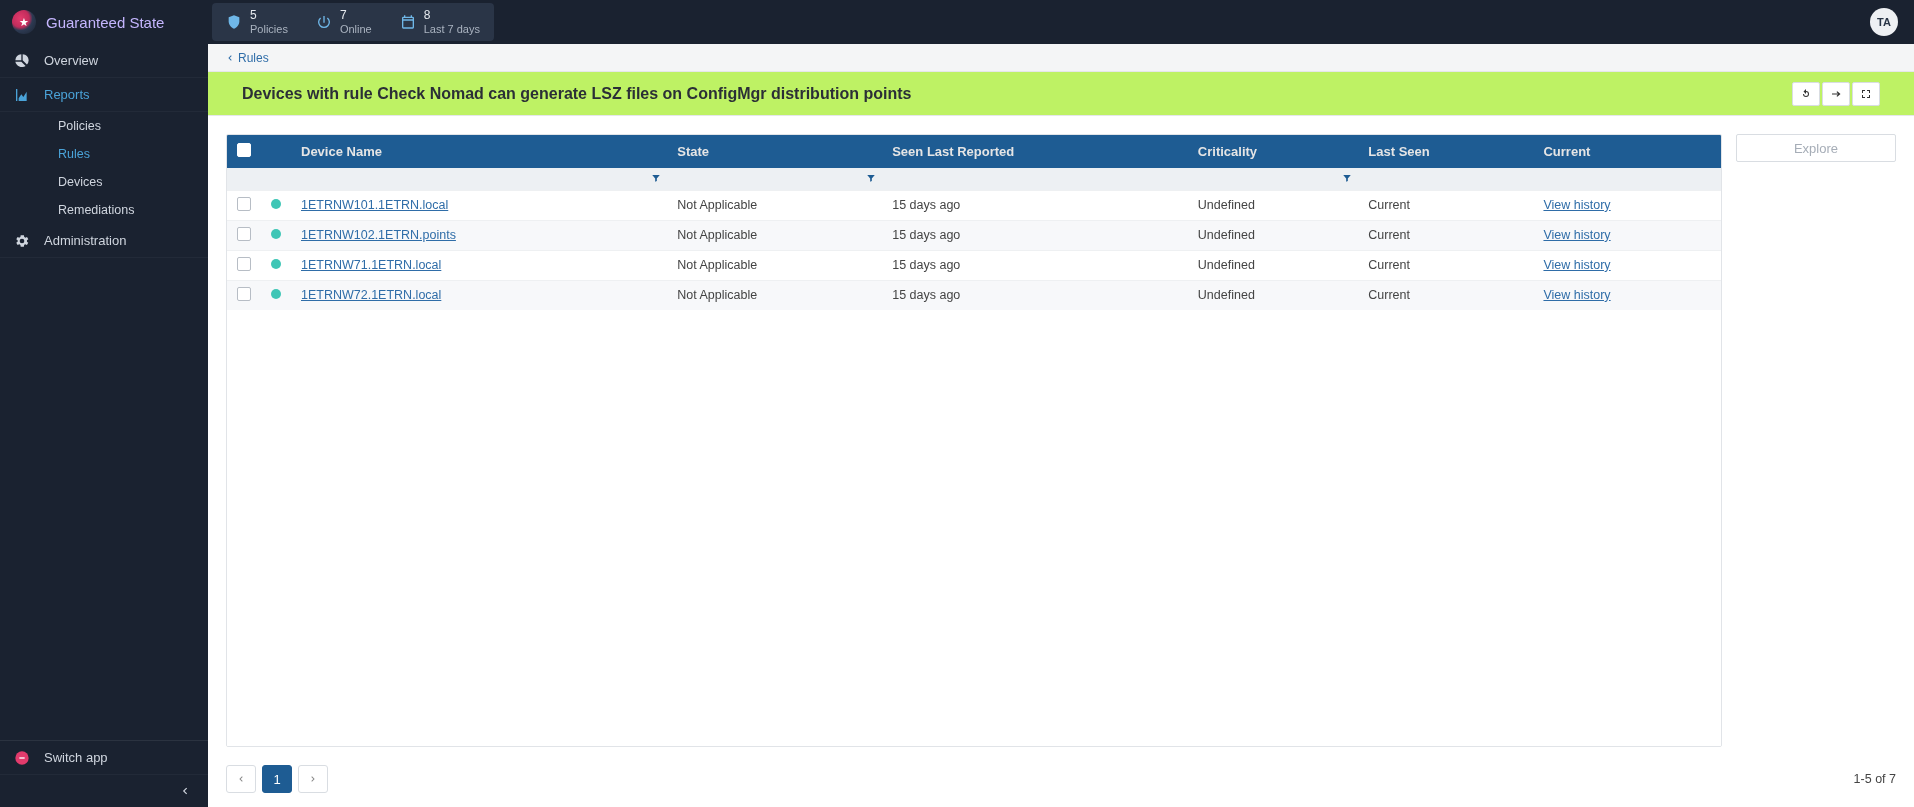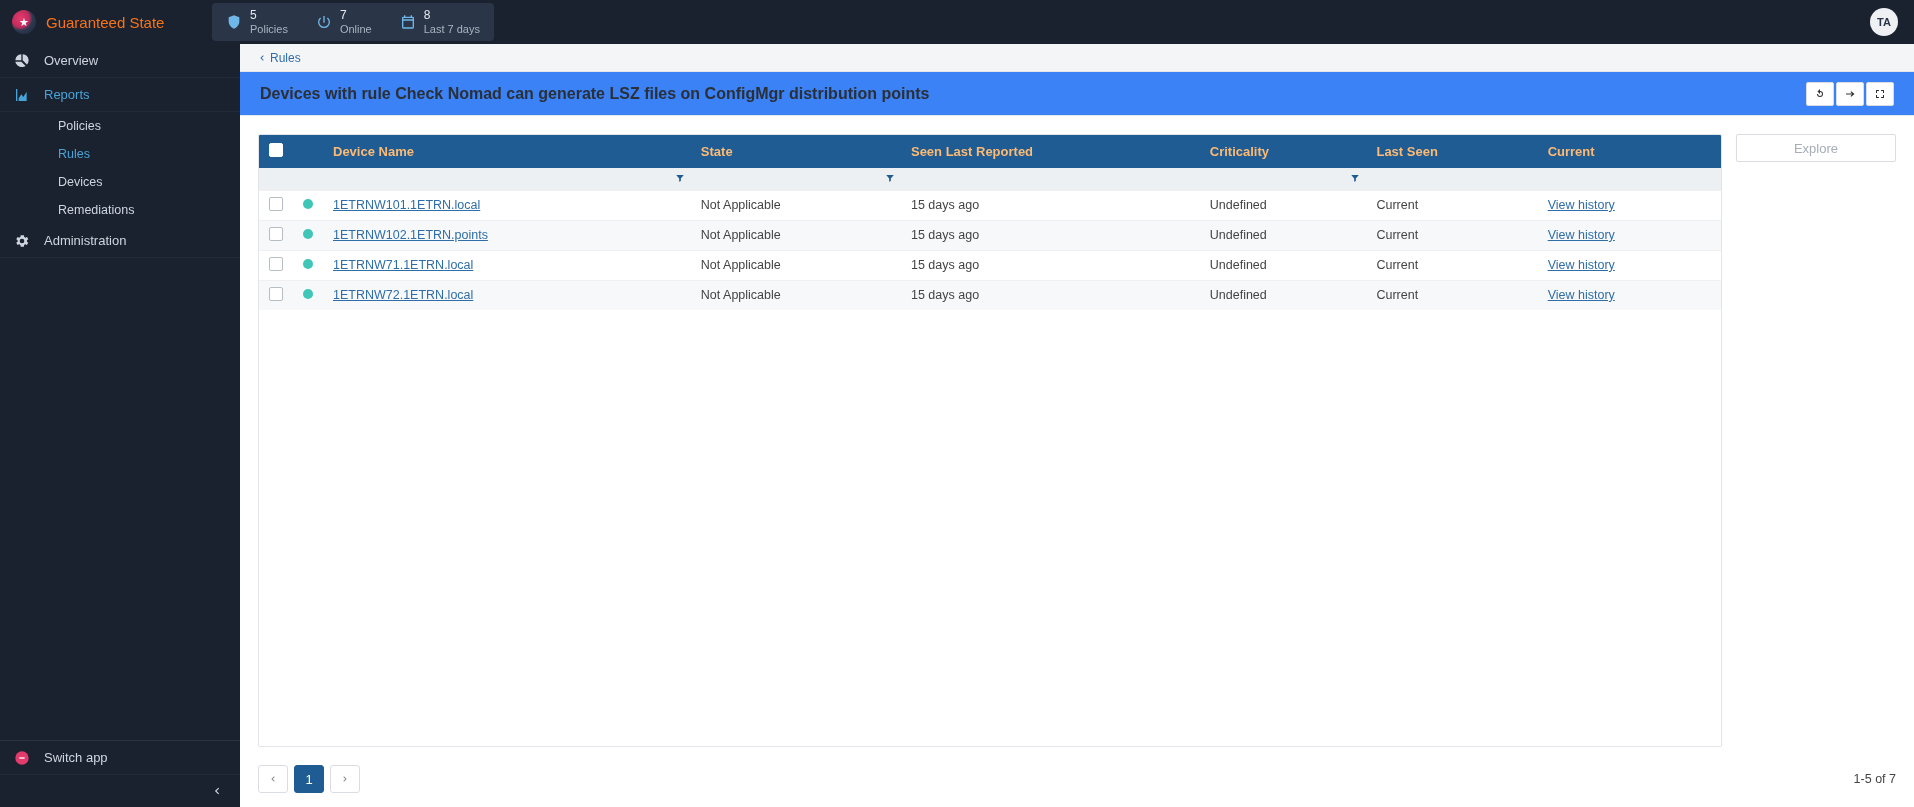--- a/index.html
+++ b/index.html
@@ -4,64 +4,64 @@
 <style>
   * { box-sizing: border-box; margin: 0; padding: 0; }
   html, body { height: 100%; font-family: "Segoe UI", Arial, sans-serif; font-size: 13px; color: #333; background: #fff; }
   body { display: flex; flex-direction: column; width: 1914px; height: 807px; overflow: hidden; }
 
   
   .topbar { display: flex; align-items: center; height: 44px; background: #1a2230; color: #fff; padding: 0 12px; }
   .logo-wrap { display: flex; align-items: center; width: 196px; }
   .logo-circle { width: 24px; height: 24px; border-radius: 50%; background: radial-gradient(circle at 35% 35%, #e23b6c 0%, #c22c5c 40%, #2d3a52 55%, #1a2230 100%); margin-right: 10px; display:flex; align-items:center; justify-content:center; }
   .logo-star { color:#fff; font-size:11px; line-height:1; }
-  .app-title { font-size: 15px; font-weight: 400; color: #f97316; }
+  .app-title { font-size: 15px; font-weight: 400; color: #c4b5fd; }
 
   .topstats { display: flex; background: #2a3547; border-radius: 4px; margin-left: 4px; }
   .stat { display: flex; align-items: center; padding: 6px 14px; }
   .stat svg { width: 16px; height: 16px; margin-right: 8px; fill: #6fb7e8; }
   .stat .stat-text { display: flex; flex-direction: column; line-height: 1.1; }
   .stat .stat-num { font-size: 12px; color: #e6eaef; font-weight: 500; }
   .stat .stat-label { font-size: 11px; color: #aab3c0; }
 
   .topbar .spacer { flex: 1; }
   .avatar { width: 28px; height: 28px; border-radius: 50%; background: #eef0f3; color: #2a3547; font-size: 11px; font-weight: 600; display: flex; align-items: center; justify-content: center; margin-right: 4px; }
 
   
   .body-row { flex: 1; display: flex; min-height: 0; }
 
   
-  .sidebar { width: 240px; background: #1a2230; color: #cfd5de; display: flex; flex-direction: column; justify-content: flex-end; }
+  .sidebar { width: 208px; background: #1a2230; color: #cfd5de; display: flex; flex-direction: column; justify-content: flex-end; }
   .side-item { display: flex; align-items: center; height: 34px; padding: 0 14px; cursor: pointer; font-size: 13px; border-bottom: 1px solid rgba(255,255,255,0.04); }
   .side-item.active { color: #4aa3d8; }
   .side-item .side-icon { width: 16px; height: 16px; margin-right: 14px; fill: currentColor; flex-shrink: 0; }
   .side-sub { display: flex; align-items: center; height: 28px; padding-left: 58px; font-size: 12.5px; cursor: pointer; color: #cfd5de; }
   .side-sub.active { color: #4aa3d8; }
   .side-spacer { flex: 1; }
   .sidebar-bottom { border-top: 1px solid rgba(255,255,255,0.08); }
   .collapse-row { display:flex; align-items:center; justify-content:flex-end; height:32px; padding-right:18px; color:#cfd5de; cursor:pointer; }
   .collapse-row svg { width:10px; height:10px; fill:#cfd5de; }
 
   
   .main { flex: 1; display: flex; flex-direction: column; background: #fff; min-width: 0; }
   .breadcrumb-row { height: 28px; display: flex; align-items: center; padding: 0 18px; background: #f4f5f6; border-bottom: 1px solid #e5e7ea; font-size: 12px; }
   .breadcrumb-row a { color: #2f6da8; text-decoration: none; display: flex; align-items: center; }
   .breadcrumb-row svg { width: 8px; height: 8px; fill: #2f6da8; margin-right: 4px; }
 
-  .page-header { display: flex; align-items: center; height: 44px; padding: 0 20px; background: #3b82f6; border-bottom: 1px solid #e5e7ea; }
+  .page-header { display: flex; align-items: center; height: 44px; padding: 0 34px; background: #bef264; border-bottom: 1px solid #e5e7ea; }
   .page-title { font-size: 16px; font-weight: 600; color: #2b2f36; }
   .header-actions { margin-left: auto; display: flex; gap: 2px; }
   .icon-btn { width: 28px; height: 24px; display: flex; align-items: center; justify-content: center; border: 1px solid #d9dde2; background: #fff; border-radius: 2px; cursor: pointer; }
   .icon-btn svg { width: 12px; height: 12px; fill: #333; }
 
   .content-pad { padding: 18px 18px 10px 18px; display: flex; gap: 14px; flex:1; min-height:0; }
 
   .table-wrap { flex: 1; border: 1px solid #e1e4e8; border-radius: 2px; overflow: hidden; display:flex; flex-direction:column; }
   table { width: 100%; border-collapse: collapse; font-size: 12.5px; }
-  thead tr.head-row th { background: #1e5c93; color: #fdba74; font-weight: 600; text-align: left; padding: 8px 10px; font-size: 13px; }
+  thead tr.head-row th { background: #1e5c93; color: #e5e5e5; font-weight: 600; text-align: left; padding: 8px 10px; font-size: 13px; }
   thead tr.head-row th.chk-col { width: 34px; text-align: center; }
   thead tr.head-row th.dot-col { width: 28px; }
   thead tr.filter-row th { background: #edf0f3; height: 22px; padding: 0 6px; }
   thead tr.filter-row .filter-icon { float: right; }
   thead tr.filter-row .filter-icon svg { width: 10px; height: 10px; fill: #1e5c93; }
   tbody tr { border-top: 1px solid #eef0f2; }
   tbody tr:nth-child(even) { background: #f7f8fa; }
   tbody td { padding: 6px 10px; color: #444; }
   tbody td.chk-col { text-align: center; width: 34px; }
   tbody td.dot-col { width: 28px; text-align: center; }

